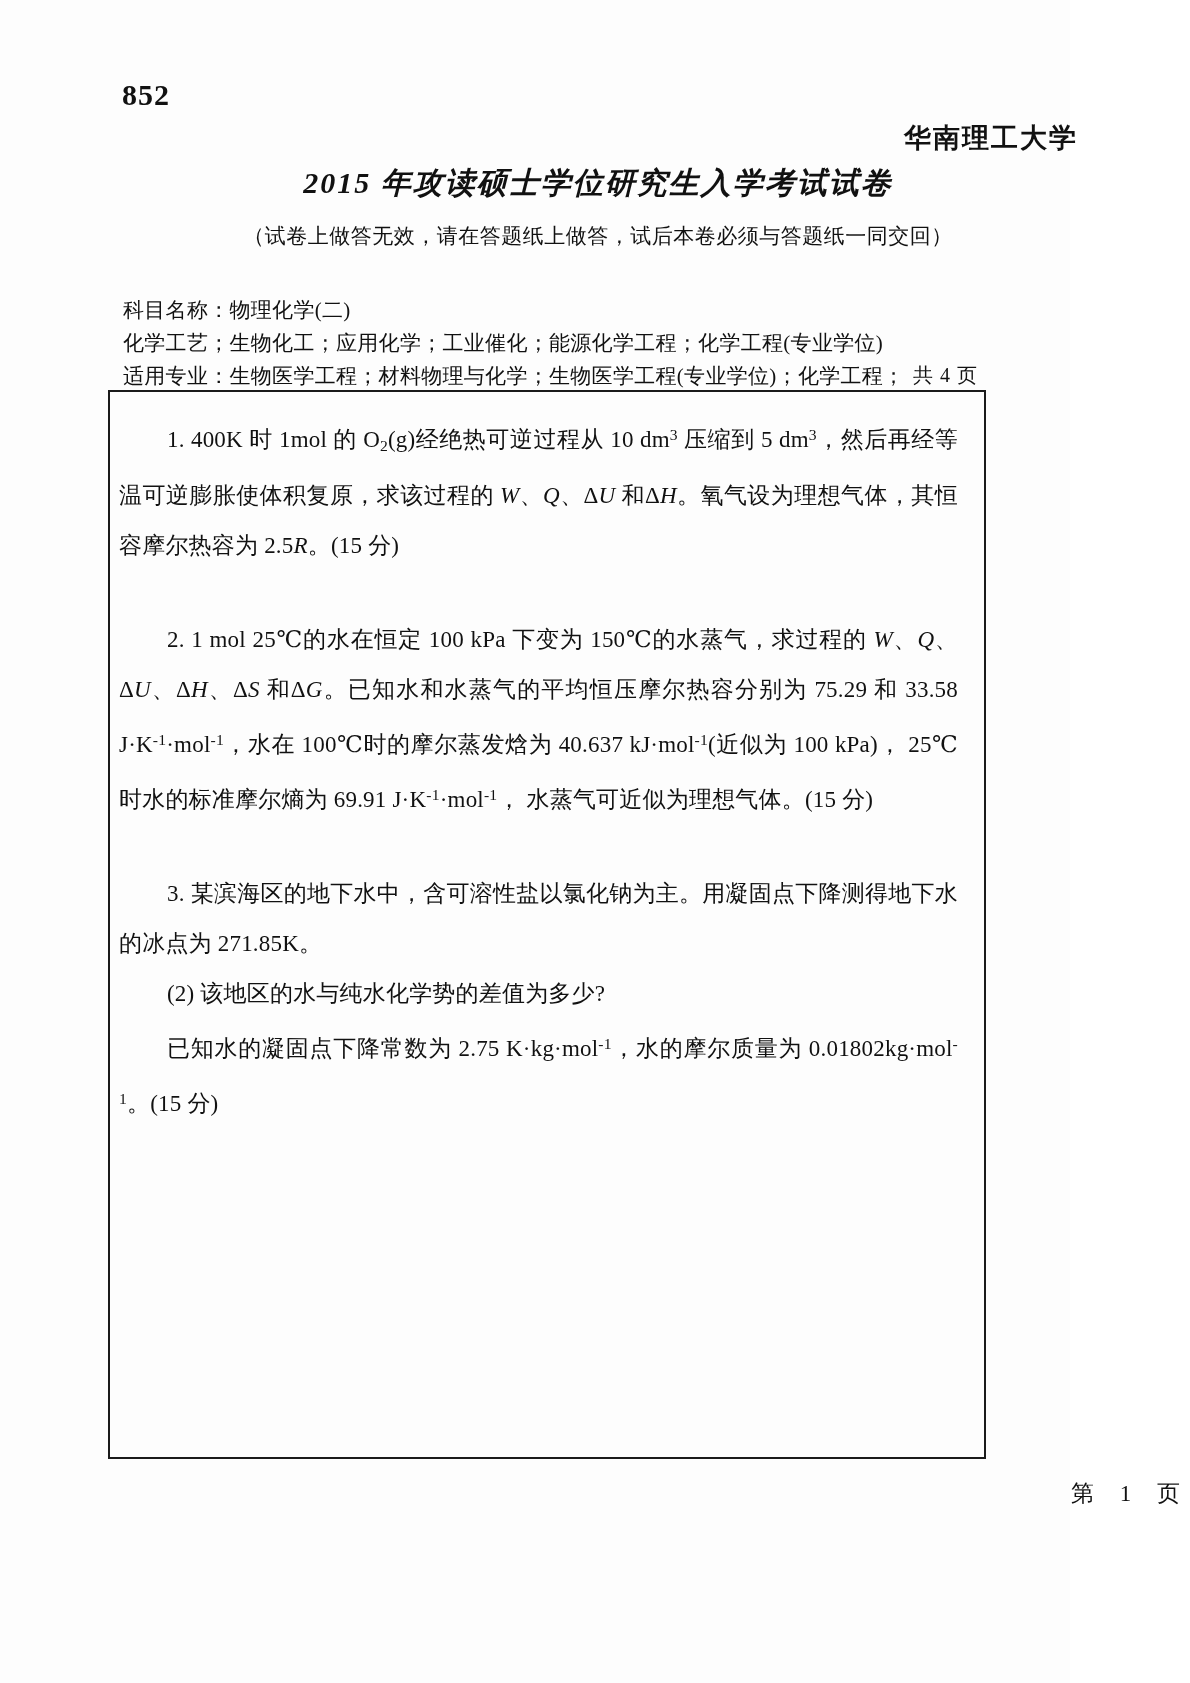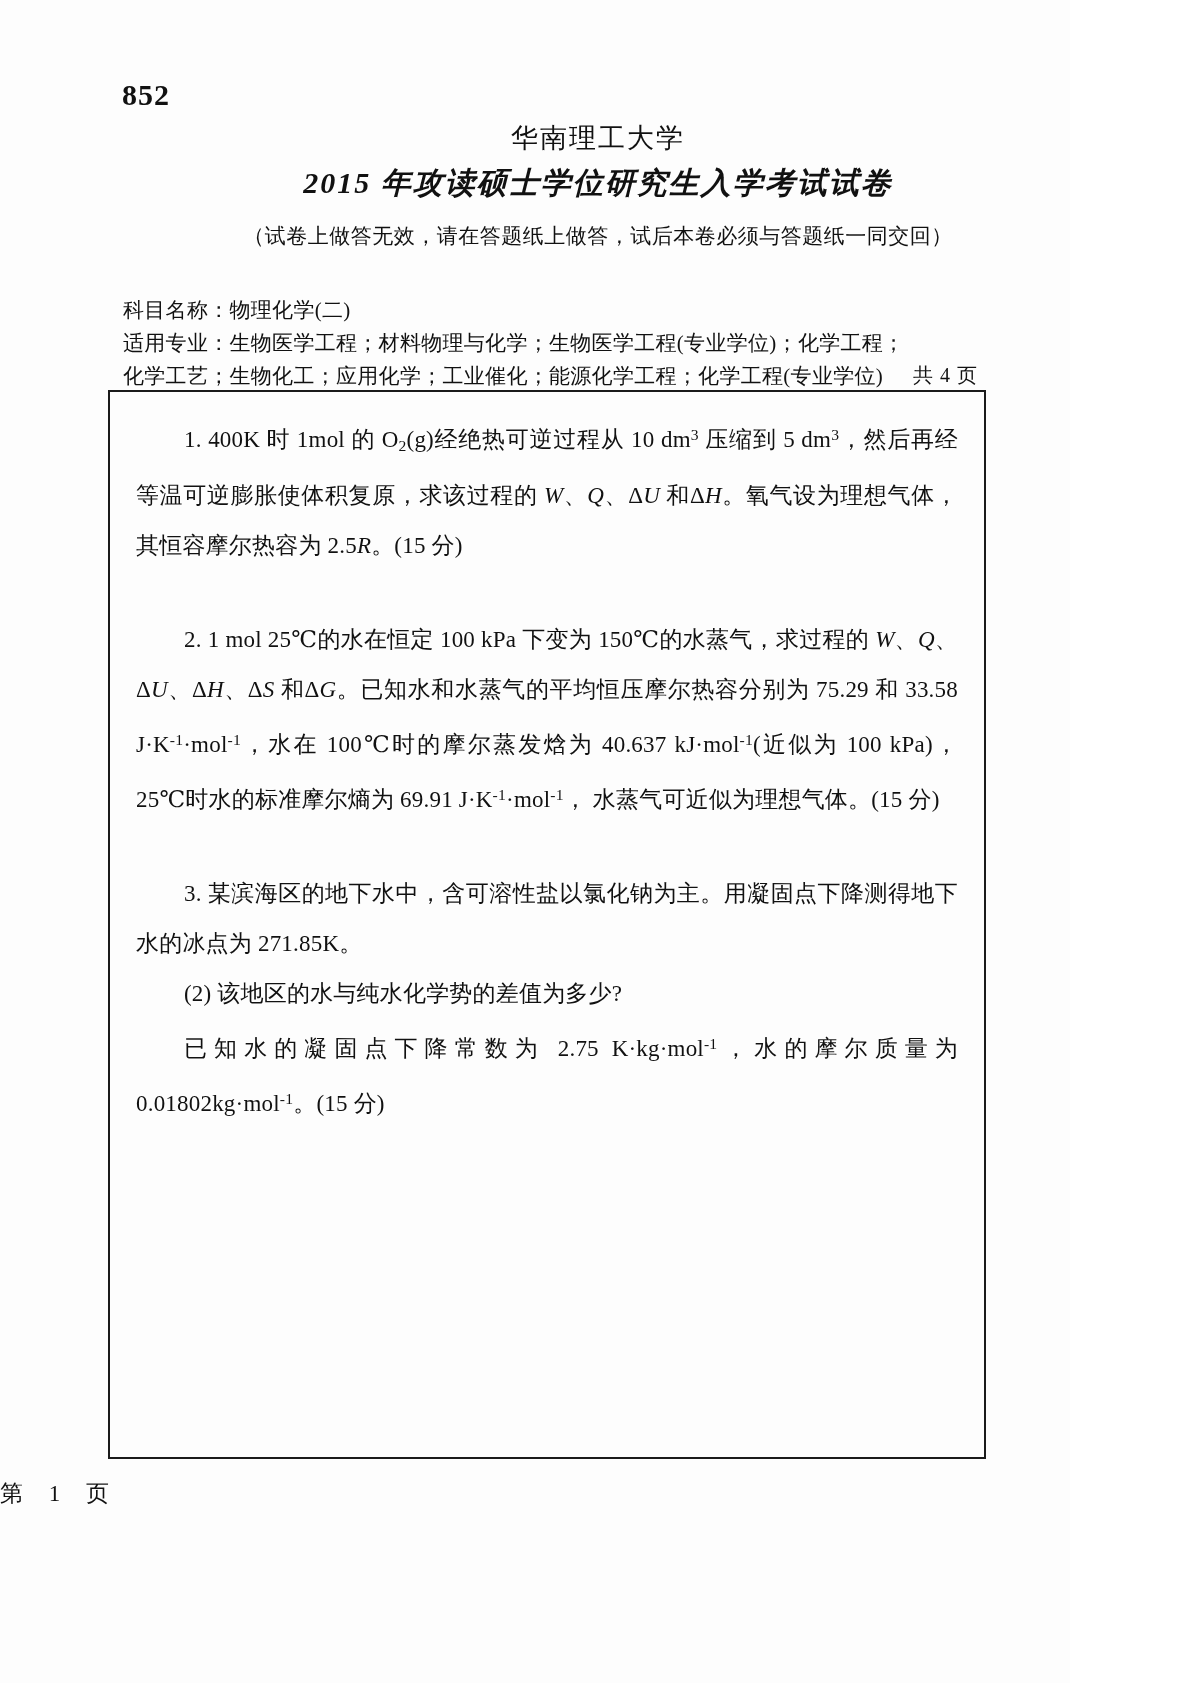--- a/index.html
+++ b/index.html
@@ -33,23 +33,24 @@
   }
   .header {
     position: absolute;
     left: 118px;
     top: 118px;
     width: 960px;
     text-align: center;
   }
   .univ {
     font-size: 27px;
-    font-weight: normal;
+    font-weight: bold;
     letter-spacing: 2px;
     line-height: 40px;
+    text-align: right;
   }
   .exam-title {
     font-size: 30px;
     font-weight: bold;
     letter-spacing: 2px;
     line-height: 46px;
     margin-top: 2px;
     font-style: italic;
   }
   .notice {
@@ -77,60 +78,60 @@
     letter-spacing: 1px;
   }
   .frame {
     position: absolute;
     left: 108px;
     top: 390px;
     width: 878px;
     height: 1069px;
     border: 2px solid #1b1b1b;
     box-sizing: border-box;
-    padding: 18px 26px 10px 26px;
+    padding: 18px 26px 10px 9px;
   }
   .q {
     font-size: 23px;
     line-height: 50px;
     text-align: justify;
     letter-spacing: 0.2px;
   }
   .q.indent { text-indent: 48px; }
   .gap-lg { height: 44px; }
   i.it { font-style: italic; font-family: "Liberation Serif", serif; }
   sub { font-size: 0.68em; vertical-align: -0.25em; }
   sup { font-size: 0.68em; vertical-align: 0.45em; }
   .footer {
     position: absolute;
     left: 0;
     top: 1478px;
     width: 1190px;
-    text-align: left;
+    text-align: right;
     font-size: 23px;
     letter-spacing: 10px;
   }
 </style>
 </head>
 <body>
 
 <div class="page">
 
   <div class="code-number">852</div>
 
   <div class="header">
     <div class="univ">华南理工大学</div>
     <div class="exam-title">2015 年攻读硕士学位研究生入学考试试卷</div>
     <div class="notice">（试卷上做答无效，请在答题纸上做答，试后本卷必须与答题纸一同交回）</div>
   </div>
 
   <div class="meta">
     <div>科目名称：物理化学(二)</div>
+    <div>化学工艺；生物化工；应用化学；工业催化；能源化学工程；化学工程(专业学位)</div>
     <div>适用专业：生物医学工程；材料物理与化学；生物医学工程(专业学位)；化学工程；</div>
-    <div>化学工艺；生物化工；应用化学；工业催化；能源化学工程；化学工程(专业学位)</div>
   </div>
 
   <div class="pages-total">共 4 页</div>
 
   <div class="frame">
 
     <div class="q indent">
       <span>1. 400K 时 1mol 的 O</span><sub>2</sub><span>(g)经绝热可逆过程从 10 dm</span><sup>3</sup><span> 压缩到 5 dm</span><sup>3</sup><span>，</span><span>然后再经等温可逆膨胀使体积复原，求该过程的 </span><i class="it">W</i><span>、</span><i class="it">Q</i><span>、Δ</span><i class="it">U</i><span> 和Δ</span><i class="it">H</i><span>。氧气</span><span>设为理想气体，其恒容摩尔热容为 2.5</span><i class="it">R</i><span>。(15 分)</span>
     </div>
 

